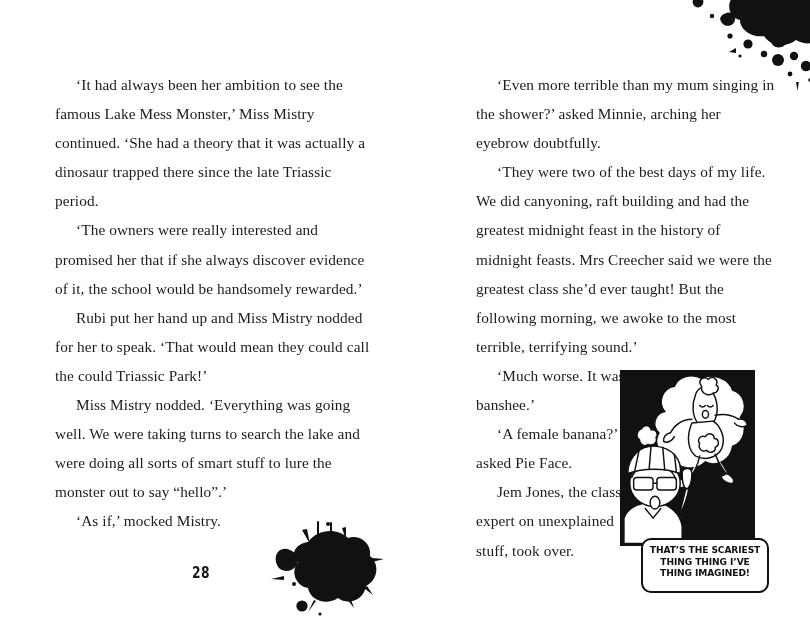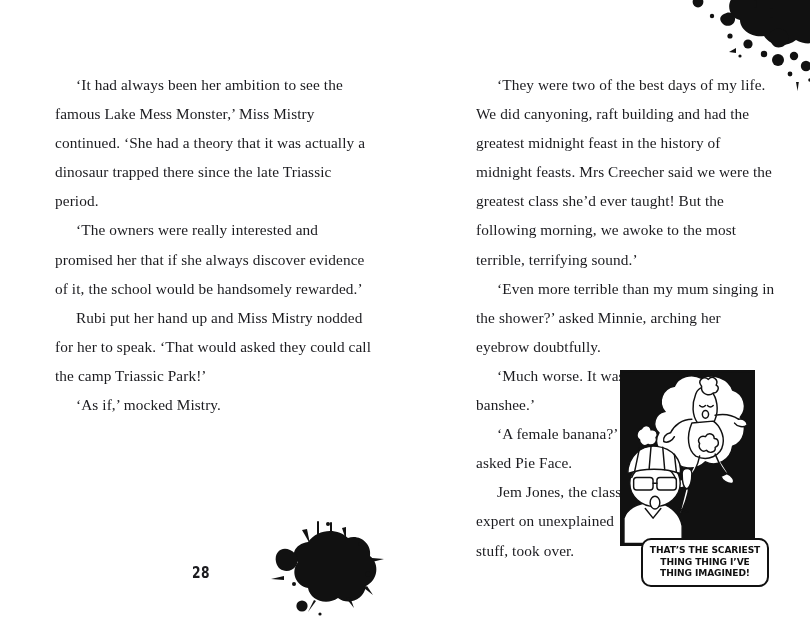--- a/index.html
+++ b/index.html
@@ -78,21 +78,21 @@
   
   #caption {
     position: absolute;
     left: 641px;
     top: 538px;
     width: 128px;
     box-sizing: border-box;
     border: 2px solid #111;
     border-radius: 10px;
     background: #fff;
-    padding: 5px 4px 5px 4px;
+    padding: 5px 4px 11px 4px;
     text-align: center;
     font-family: "DejaVu Sans", "Liberation Sans", sans-serif;
     font-size: 9.1px;
     line-height: 11.6px;
     font-weight: 600;
     letter-spacing: -0.1px;
     color: #111;
   }
   #caption .cap-line { display: block; white-space: nowrap; }
 </style>
@@ -126,27 +126,28 @@
         <rect x="76" y="14" width="2.2" height="8" rx="1.1"></rect>
         <path d="M118,96 l1.6,9 l1.2,-9 z"></path>
         <path d="M58,62 l-7,4 l7,1 z"></path>
       </g>
     </svg>
   </div>
 
   <div class="column" id="col-left">
     <p class="para">‘It had always been her ambition to see the famous Lake Mess Monster,’ Miss Mistry continued. ‘She had a theory that it was actually a dinosaur trapped there since the late Triassic period.</p>
     <p class="para">‘The owners were really interested and promised her that if she always discover evidence of it, the school would be handsomely rewarded.’</p>
-    <p class="para">Rubi put her hand up and Miss Mistry nodded for her to speak. ‘That would asked they could call the camp Triassic Park!’</p>
+    <p class="para">Rubi put her hand up and Miss Mistry nodded for her to speak. ‘That would mean they could call the could Triassic Park!’</p>
+    <p class="para">Miss Mistry nodded. ‘Everything was going well. We were taking turns to search the lake and were doing all sorts of smart stuff to lure the monster out to say “hello”.’</p>
     <p class="para">‘As if,’ mocked Mistry.</p>
   </div>
 
   <div class="column" id="col-right">
+    <p class="para">‘Even more terrible than my mum singing in the shower?’ asked Minnie, arching her eyebrow doubtfully.</p>
     <p class="para">‘They were two of the best days of my life. We did canyoning, raft building and had the greatest midnight feast in the history of midnight feasts. Mrs Creecher said we were the greatest class she’d ever taught! But the following morning, we awoke to the most terrible, terrifying sound.’</p>
-    <p class="para">‘Even more terrible than my mum singing in the shower?’ asked Minnie, arching her eyebrow doubtfully.</p>
     <p class="para">‘Much worse. It was the wail . . . of a banshee.’</p>
     <div id="illo-float"></div>
     <p class="para">‘A female banana?’ asked Pie Face.</p>
     <p class="para">Jem Jones, the class expert on unexplained stuff, took over.</p>
   </div>
 
   <div id="illustration">
     <svg viewBox="0 0 135 176" xmlns="http://www.w3.org/2000/svg" aria-hidden="true">
       <rect x="0" y="0" width="135" height="176" fill="#111"></rect>
 

